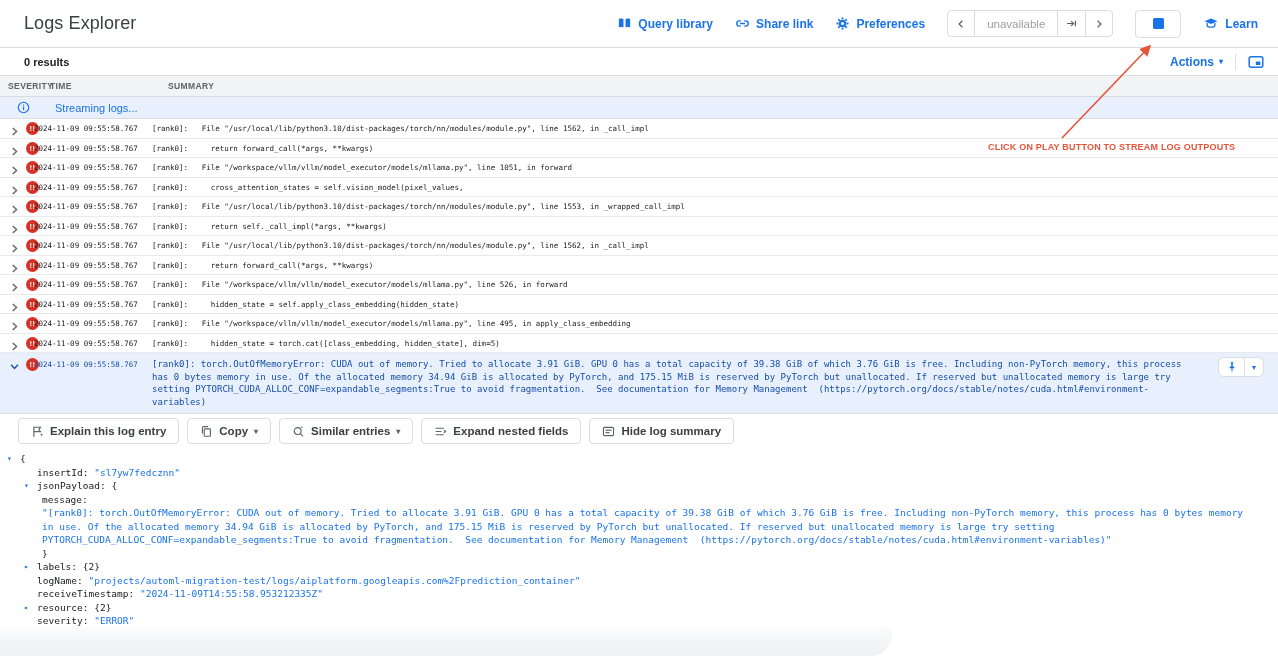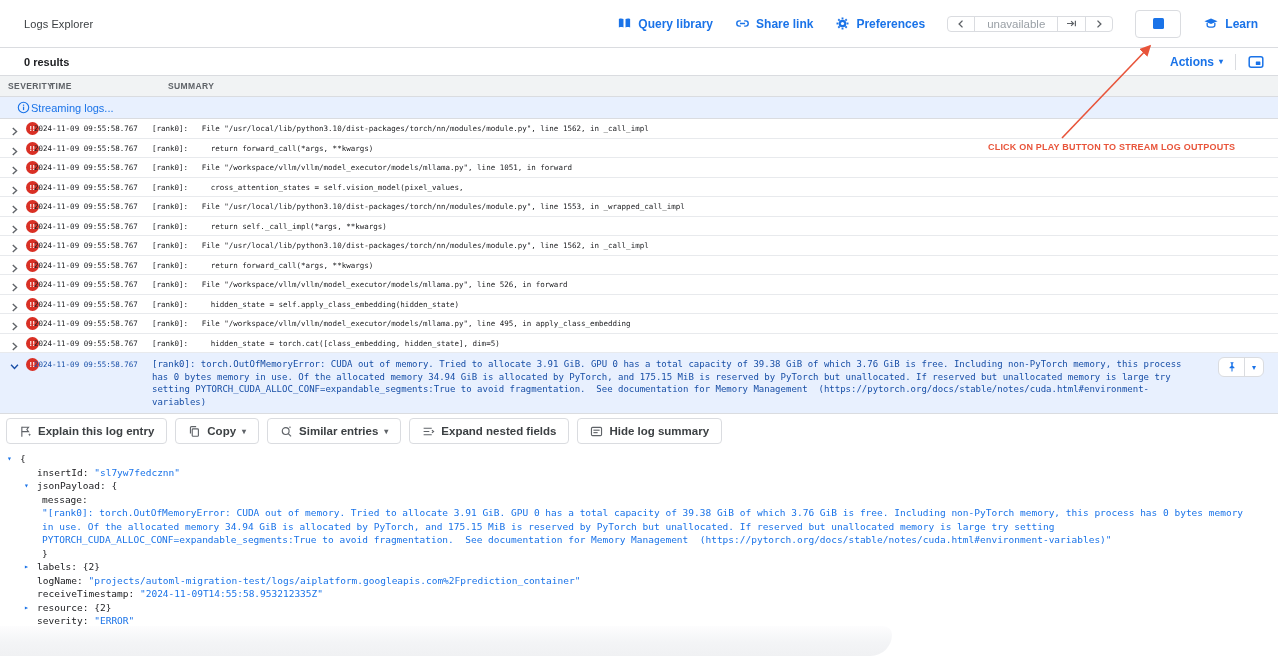--- a/index.html
+++ b/index.html
@@ -6,26 +6,26 @@
   html,body { background:#fff; }
   .page {
     position:relative; width:1278px; height:656px; overflow:hidden;
     font-family:"Liberation Sans", sans-serif; color:#202124; background:#fff;
   }
   .mono { font-family:"DejaVu Sans Mono", monospace; }
 
   
   .topbar { height:48px; display:flex; align-items:center; padding:0 20px 0 24px;
             border-bottom:1px solid #dadce0; background:#fff; }
-  .page-title { font-size:11px; color:#3c4043; letter-spacing:.1px; }
+  .page-title { font-size:18px; color:#3c4043; letter-spacing:.1px; }
   .topbar-right { margin-left:auto; display:flex; align-items:center; gap:22px; }
   .blue-link { display:flex; align-items:center; gap:6px; color:#1a73e8; font-size:12px;
                font-weight:bold; cursor:pointer; white-space:nowrap; }
   .icon { display:inline-flex; }
-  .nav-group { display:flex; align-items:center; height:16px; border:1px solid #dadce0;
+  .nav-group { display:flex; align-items:center; height:27px; border:1px solid #dadce0;
                border-radius:4px; overflow:hidden; }
   .nav-cell { display:flex; align-items:center; justify-content:center; height:100%;
               padding:0 7px; border-left:1px solid #dadce0; color:#5f6368; }
   .nav-cell:first-child { border-left:none; }
   .nav-unavailable { color:#9aa0a6; font-size:11.5px; padding:0 12px; }
   .stop-button { width:46px; height:28px; border:1px solid #dadce0; border-radius:4px;
                  background:#fff; display:flex; align-items:center; justify-content:center; }
   .stop-square { width:11px; height:11px; background:#1a73e8; border-radius:1.5px; }
 
   
@@ -38,21 +38,21 @@
   .vdiv { width:1px; height:16px; background:#dadce0; }
 
   
   .table-header { position:relative; height:21px; background:#f1f3f4; border-bottom:1px solid #dadce0; }
   .th { position:absolute; top:5px; font-size:8.5px; font-weight:bold; color:#5f6368; letter-spacing:.4px; }
   .th-severity { left:8px; } .th-time { left:50px; } .th-summary { left:168px; }
 
   .streaming-row { height:22px; background:#e8f0fe; display:flex; align-items:center;
                    border-bottom:1px solid #dadce0; }
   .streaming-row .icon { margin-left:17px; }
-  .streaming-label { color:#1a73e8; font-size:11px; margin-left:1px; }
+  .streaming-label { color:#1a73e8; font-size:11px; margin-left:25px; }
 
   .log-row { position:relative; height:19.5px; border-bottom:1px solid #e8eaed; background:#fff; }
   .row-chevron { position:absolute; left:9px; top:4px; }
   .sev-icon { position:absolute; left:26px; top:3px; width:13px; height:13px; border-radius:50%;
               background:#d93025; color:#fff; font-size:7.5px; font-weight:bold;
               display:flex; align-items:center; justify-content:center; letter-spacing:.5px; }
   .row-time { position:absolute; left:34px; top:5px; font-size:7.5px; color:#202124; white-space:pre; }
   .row-summary { position:absolute; left:152px; right:8px; top:5px; font-size:7.5px; color:#202124;
                  white-space:pre; overflow:hidden; }
 
@@ -63,21 +63,21 @@
   .expanded-row .sev-icon { top:5px; }
   .expanded-row .row-time { top:7px; color:#174ea6; }
   .expanded-summary { font-size:9px; line-height:12.6px; color:#174ea6; white-space:pre-wrap;
                       word-break:break-word; }
   .pin-group { position:absolute; right:14px; top:4px; display:flex; background:#fff;
                border:1px solid #dadce0; border-radius:6px; height:20px; overflow:hidden; }
   .pin-cell { display:flex; align-items:center; justify-content:center; width:25px; height:100%; }
   .pin-cell + .pin-cell { border-left:1px solid #dadce0; width:19px; }
 
   
-  .toolbar { height:34px; display:flex; align-items:center; gap:8px; padding-left:6px; background:#fff; }
+  .toolbar { height:34px; display:flex; align-items:center; gap:8px; padding-left:18px; background:#fff; }
   .tool-btn { display:flex; align-items:center; gap:6px; height:26px; padding:0 12px;
               border:1px solid #dadce0; border-radius:4px; background:#fff; font-size:11.5px;
               font-weight:bold; color:#3c4043; font-family:"Liberation Sans", sans-serif; }
   .tool-btn .caret { color:#5f6368; }
 
   
   .json-view { position:relative; padding-top:4px; background:#fff; }
   .json-line { position:relative; line-height:13.5px; font-size:9.5px;
                font-family:"DejaVu Sans Mono", monospace; white-space:pre; }
   .json-line.wrap { white-space:pre-wrap; word-break:break-word; padding-right:28px; }

